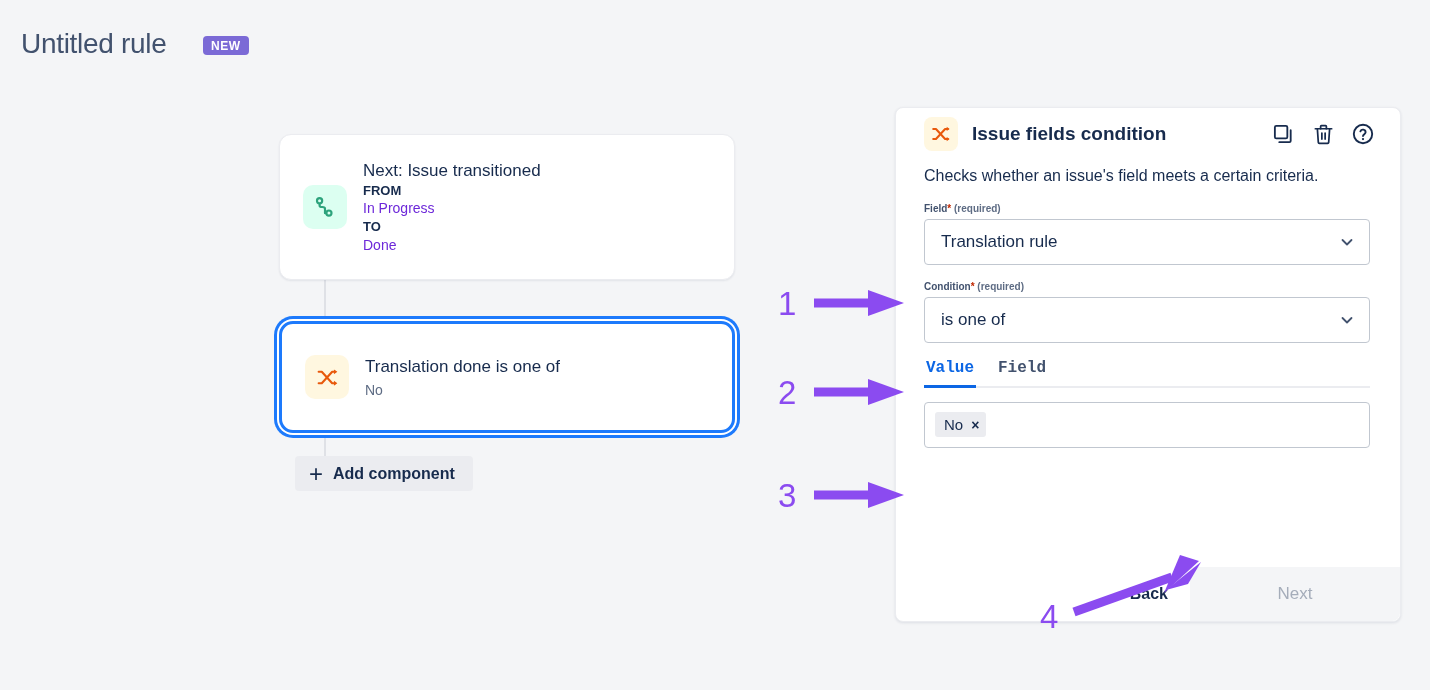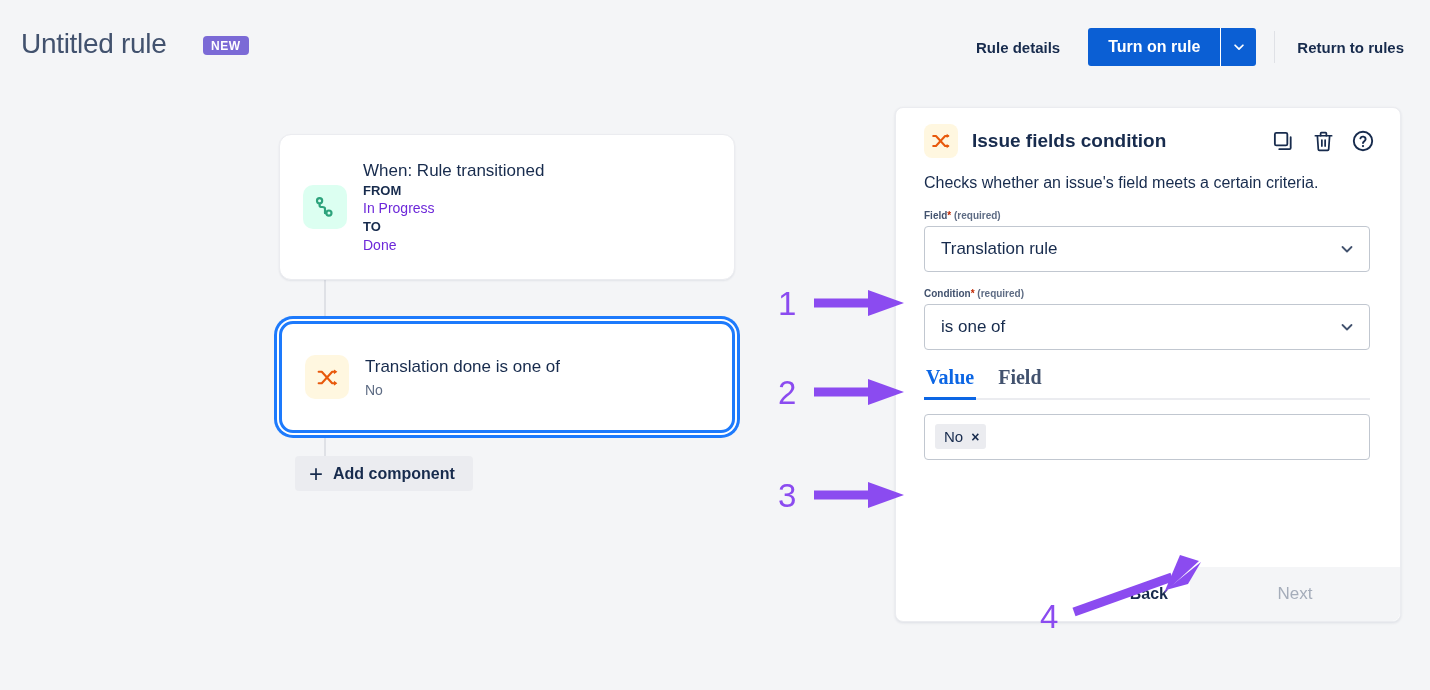--- a/index.html
+++ b/index.html
@@ -92,21 +92,21 @@
   }
   .add-component .plus { font-size: 24px; color: #172B4D; line-height: 1; font-weight: 400; }
   .add-component .lbl { font-size: 16px; font-weight: 700; color: #172B4D; }
 
   
   .panel {
     position: absolute; left: 895px; top: 107px; width: 506px; height: 515px;
     background: #fff; border: 1px solid #EBECF0; border-radius: 8px;
     box-shadow: 0 1px 3px rgba(9,30,66,0.10);
   }
-  .panel-head { display: flex; align-items: center; padding: 16px 24px 0 28px; }
+  .panel-head { display: flex; align-items: center; padding: 9px 24px 0 28px; }
   .panel-icon {
     width: 34px; height: 34px; border-radius: 8px; background: #FFF7E0;
     display: flex; align-items: center; justify-content: center; flex: 0 0 34px;
   }
   .panel-title { font-size: 19px; font-weight: 700; color: #172B4D; margin-left: 14px; }
   .panel-actions { margin-left: auto; display: flex; align-items: center; gap: 14px; }
   .panel-actions button {
     background: transparent; border: none; cursor: pointer; padding: 0;
     display: flex; align-items: center; justify-content: center;
     width: 26px; height: 26px;
@@ -125,23 +125,23 @@
     position: relative; height: 46px; border: 1px solid #C1C7D0;
     border-radius: 4px; background: #fff; display: flex; align-items: center;
     padding: 0 16px; cursor: pointer; margin-bottom: 16px;
   }
   .select .val { font-size: 17px; color: #172B4D; }
   .select .caret { position: absolute; right: 14px; top: 50%; transform: translateY(-50%); }
   .select .caret svg { width: 16px; height: 16px; display: block; }
 
   .tabs { display: flex; align-items: flex-end; gap: 20px; border-bottom: 2px solid #EBECF0; margin-bottom: 14px; }
   .tab {
-    font-size: 20px; font-weight: 700; color: #42526E;
+    font-size: 16px; font-weight: 700; color: #42526E;
     padding: 0 2px 8px; cursor: pointer; background: none; border: none;
-    font-family: Liberation Serif, serif; margin-bottom: -2px; border-bottom: 3px solid transparent;
+    font-family: Liberation Mono, monospace; margin-bottom: -2px; border-bottom: 3px solid transparent;
   }
   .tab.active { color: #0C66E4; border-bottom-color: #0C66E4; }
 
   .multiselect {
     position: relative; height: 46px; border: 1px solid #C1C7D0; border-radius: 4px;
     background: #fff; display: flex; align-items: center; padding: 0 16px 0 10px; cursor: text;
   }
   .chip {
     display: inline-flex; align-items: center; gap: 8px;
     background: #EBECF0; border-radius: 3px; padding: 4px 7px 4px 9px;
@@ -174,53 +174,38 @@
 </style>
 </head>
 <body>
 
 <div class="page">
 
   <div class="header">
     <div class="rule-title">Untitled rule</div>
     <div class="new-badge">NEW</div>
 
-    <div class="hdr-right">
-      <button class="rule-details-btn">Rule details</button>
-
-      <div class="split-btn">
-        <button class="turn-on-btn">Turn on rule</button>
-        <button class="turn-on-caret">
-          <svg viewBox="0 0 16 16">
-            <path d="M3.5 6 L8 10.5 L12.5 6" fill="none" stroke="#ffffff" stroke-width="2" stroke-linecap="round" stroke-linejoin="round"></path>
-          </svg>
-        </button>
-      </div>
-
-      <div class="hdr-divider"></div>
-      <button class="return-btn">Return to rules</button>
-    </div>
   </div>
 
   <div class="flow">
 
     <div class="connector conn-1"></div>
     <div class="connector conn-2"></div>
 
     <div class="card card-trigger">
       <div class="card-icon icon-green">
         <svg width="26" height="26" viewBox="0 0 24 24">
           <path d="M7 6.5 L7 10.5 Q7 12 9.5 12 Q12 12 12 13.5 L12 17.5" fill="none" stroke="#2EA37C" stroke-width="2" stroke-linecap="round"></path>
           <circle cx="7" cy="6.2" r="2.4" fill="#DCFFF1" stroke="#2EA37C" stroke-width="2"></circle>
           <circle cx="15.6" cy="17.6" r="2.4" fill="#DCFFF1" stroke="#2EA37C" stroke-width="2"></circle>
           <path d="M12 17.6 L13.2 17.6" fill="none" stroke="#2EA37C" stroke-width="2" stroke-linecap="round"></path>
         </svg>
       </div>
       <div class="card-body">
-        <div class="card-title">When: Rule transitioned</div>
+        <div class="card-title">Next: Issue transitioned</div>
         <div class="card-kv">FROM</div>
         <div class="card-val">In Progress</div>
         <div class="card-kv">TO</div>
         <div class="card-val">Done</div>
       </div>
     </div>
 
     <div class="card card-cond">
       <div class="card-icon icon-orange">
         <svg width="25" height="25" viewBox="0 0 24 24">

